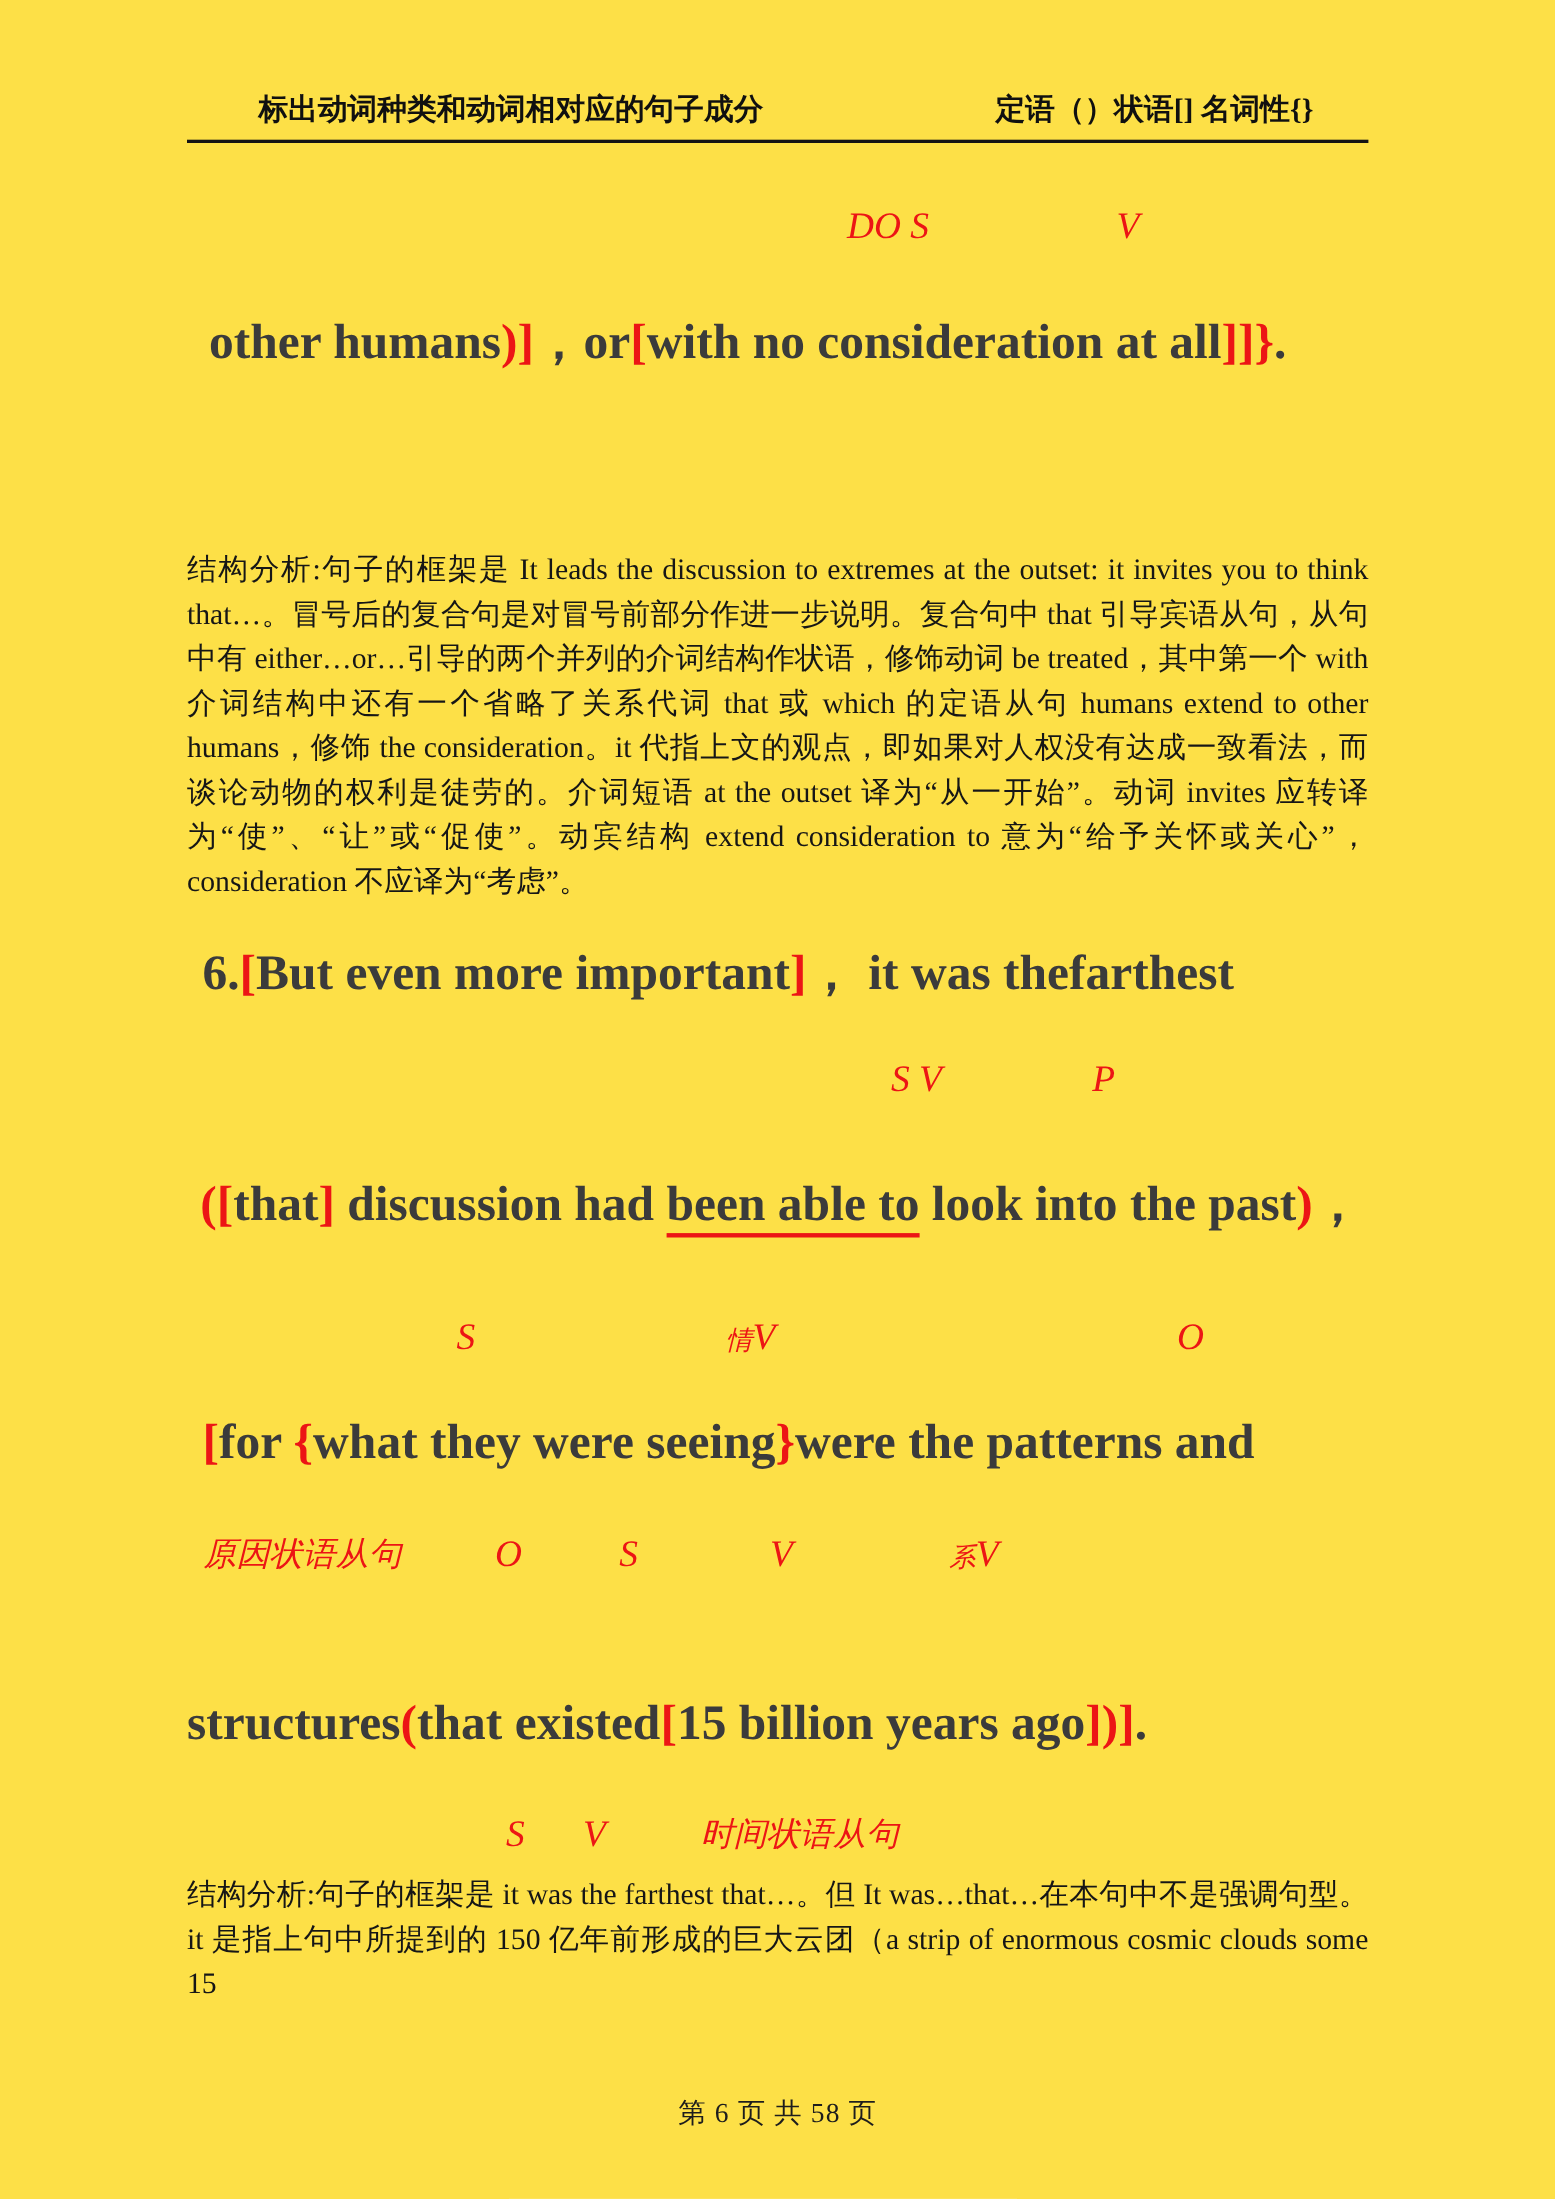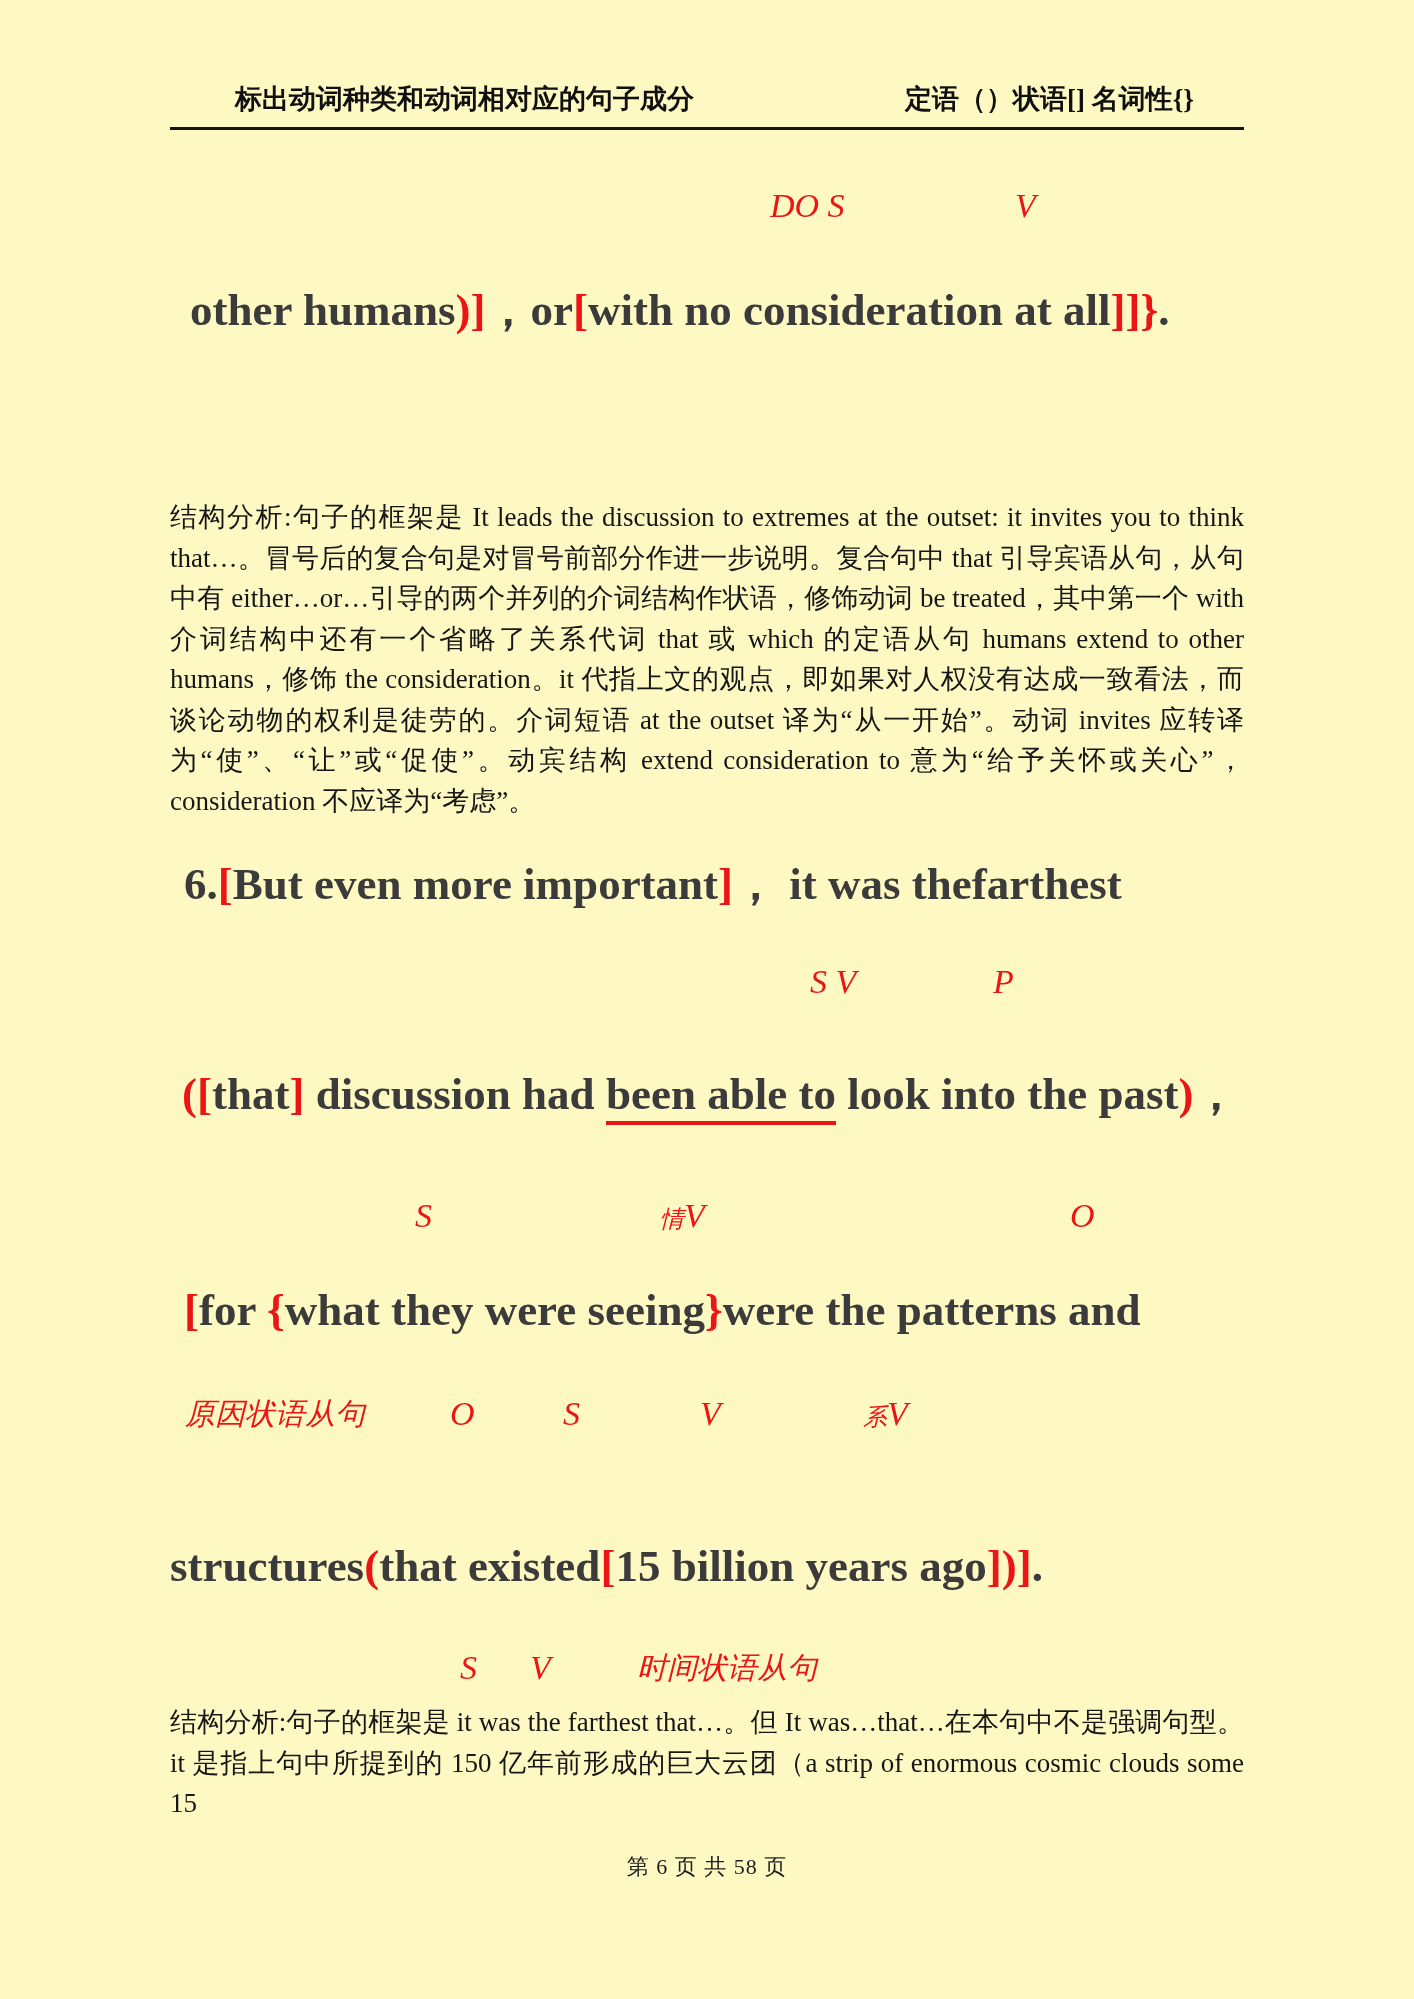--- a/index.html
+++ b/index.html
@@ -1,19 +1,19 @@
 <!DOCTYPE html>
 <html style="--red: #ec1515; --ink: #161616; --bold: #3b3b3b;"><head>
 <meta charset="utf-8">
 <style>
   :root { --red:#ec1515; --ink:#161616; --bold:#3b3b3b; }
   * { box-sizing:border-box; margin:0; padding:0; }
   html,body { background:#ffffff; }
   .page {
-    position:relative; width:1414px; height:1999px; background:#fef9c3;
+    position:relative; width:1414px; height:1999px; background:#fde047;
     font-family:"Liberation Serif","DejaVu Serif",serif; overflow:hidden;
   }
   .abs { position:absolute; left:170px; width:1074px; }
   .header {
     top:70px; height:60px; border-bottom:3px solid #141414;
     display:flex; align-items:flex-end; padding-bottom:10px;
     font-weight:bold; font-size:27px; color:#101010;
     font-family:"Liberation Serif","DejaVu Serif",serif;
   }
   .header .h-left  { margin-left:65px; }
@@ -28,22 +28,22 @@
   .sent {
     font-weight:bold; font-size:45px; line-height:1.25; color:var(--bold); white-space:nowrap;
   }
   .sent .c-red  { color:var(--red); }
   .sent .c-ink  { color:var(--bold); }
   .sent .c-ured { color:var(--bold); border-bottom:4px solid var(--red); padding-bottom:2px; }
   .para {
     font-size:27px; line-height:40.5px; color:var(--ink); text-align:justify;
   }
   .footer {
-    position:absolute; left:0; right:0; top:1852px; text-align:center;
-    font-size:22px; color:#1d1d1d; letter-spacing:1px;
+    position:absolute; left:0; right:0; top:1904px; text-align:center;
+    font-size:25px; color:#1d1d1d; letter-spacing:1px;
   }
 </style>
 </head>
 <body>
 
 <div class="page">
 
   <div class="abs header">
     <span class="h-left">标出动词种类和动词相对应的句子成分</span>
     <span class="h-right">定语（）状语[] 名词性{}</span>

